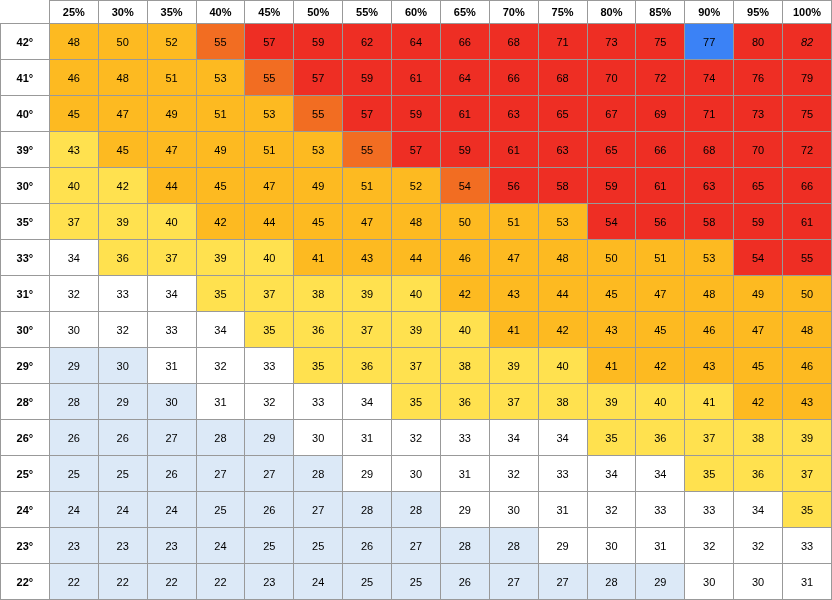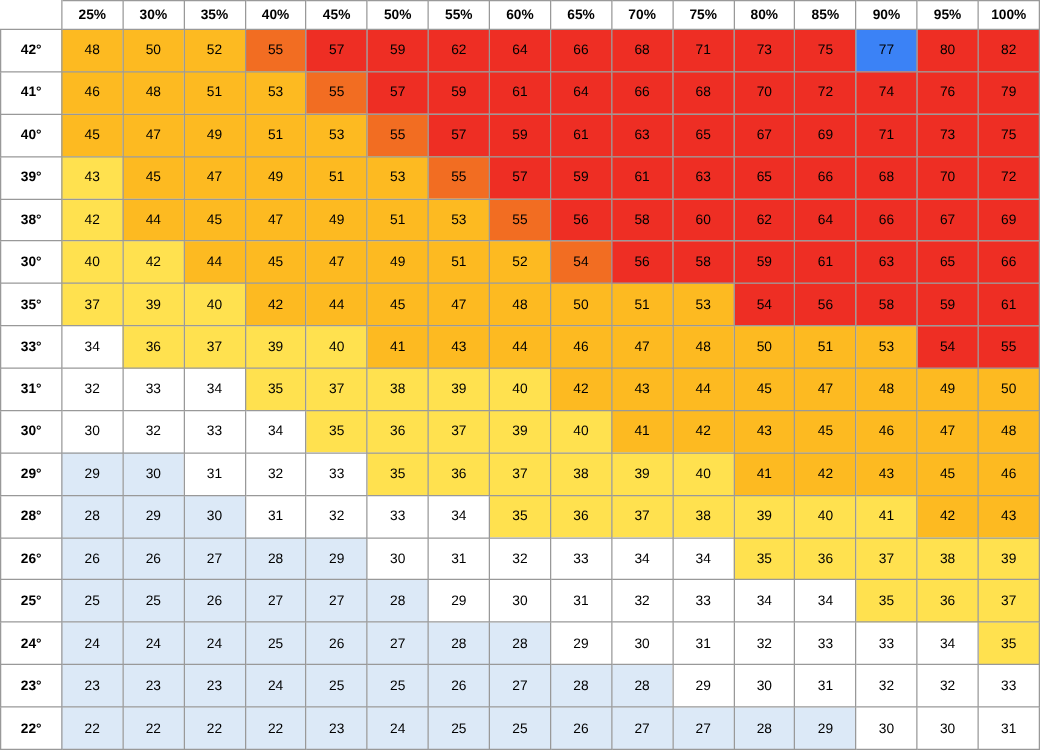--- a/index.html
+++ b/index.html
@@ -84,21 +84,21 @@
         <td class="cell" style="background: rgb(238, 46, 36);">59</td>
         <td class="cell" style="background: rgb(238, 46, 36);">62</td>
         <td class="cell" style="background: rgb(238, 46, 36);">64</td>
         <td class="cell" style="background: rgb(238, 46, 36);">66</td>
         <td class="cell" style="background: rgb(238, 46, 36);">68</td>
         <td class="cell" style="background: rgb(238, 46, 36);">71</td>
         <td class="cell" style="background: rgb(238, 46, 36);">73</td>
         <td class="cell" style="background: rgb(238, 46, 36);">75</td>
         <td class="cell" style="background: #3b82f6;">77</td>
         <td class="cell" style="background: rgb(238, 46, 36);">80</td>
-        <td class="cell" style="background: rgb(238, 46, 36);">82</td>
+        <td class="cell" style="background: rgb(238, 46, 36); font-style: italic;">82</td>
       </tr>
       <tr>
         <th class="rowhead">41°</th>
         <td class="cell" style="background: rgb(253, 186, 33);">46</td>
         <td class="cell" style="background: rgb(253, 186, 33);">48</td>
         <td class="cell" style="background: rgb(253, 186, 33);">51</td>
         <td class="cell" style="background: rgb(253, 186, 33);">53</td>
         <td class="cell" style="background: rgb(242, 109, 34);">55</td>
         <td class="cell" style="background: rgb(238, 46, 36);">57</td>
         <td class="cell" style="background: rgb(238, 46, 36);">59</td>
@@ -144,39 +144,20 @@
         <td class="cell" style="background: rgb(238, 46, 36);">59</td>
         <td class="cell" style="background: rgb(238, 46, 36);">61</td>
         <td class="cell" style="background: rgb(238, 46, 36);">63</td>
         <td class="cell" style="background: rgb(238, 46, 36);">65</td>
         <td class="cell" style="background: rgb(238, 46, 36);">66</td>
         <td class="cell" style="background: rgb(238, 46, 36);">68</td>
         <td class="cell" style="background: rgb(238, 46, 36);">70</td>
         <td class="cell" style="background: rgb(238, 46, 36);">72</td>
       </tr>
       <tr>
-        <th class="rowhead">38°</th>
-        <td class="cell" style="background: rgb(255, 225, 79);">42</td>
-        <td class="cell" style="background: rgb(253, 186, 33);">44</td>
-        <td class="cell" style="background: rgb(253, 186, 33);">45</td>
-        <td class="cell" style="background: rgb(253, 186, 33);">47</td>
-        <td class="cell" style="background: rgb(253, 186, 33);">49</td>
-        <td class="cell" style="background: rgb(253, 186, 33);">51</td>
-        <td class="cell" style="background: rgb(253, 186, 33);">53</td>
-        <td class="cell" style="background: rgb(242, 109, 34);">55</td>
-        <td class="cell" style="background: rgb(238, 46, 36);">56</td>
-        <td class="cell" style="background: rgb(238, 46, 36);">58</td>
-        <td class="cell" style="background: rgb(238, 46, 36);">60</td>
-        <td class="cell" style="background: rgb(238, 46, 36);">62</td>
-        <td class="cell" style="background: rgb(238, 46, 36);">64</td>
-        <td class="cell" style="background: rgb(238, 46, 36);">66</td>
-        <td class="cell" style="background: rgb(238, 46, 36);">67</td>
-        <td class="cell" style="background: rgb(238, 46, 36);">69</td>
-      </tr>
-      <tr>
         <th class="rowhead">30°</th>
         <td class="cell" style="background: rgb(255, 225, 79);">40</td>
         <td class="cell" style="background: rgb(255, 225, 79);">42</td>
         <td class="cell" style="background: rgb(253, 186, 33);">44</td>
         <td class="cell" style="background: rgb(253, 186, 33);">45</td>
         <td class="cell" style="background: rgb(253, 186, 33);">47</td>
         <td class="cell" style="background: rgb(253, 186, 33);">49</td>
         <td class="cell" style="background: rgb(253, 186, 33);">51</td>
         <td class="cell" style="background: rgb(253, 186, 33);">52</td>
         <td class="cell" style="background: rgb(242, 109, 34);">54</td>

